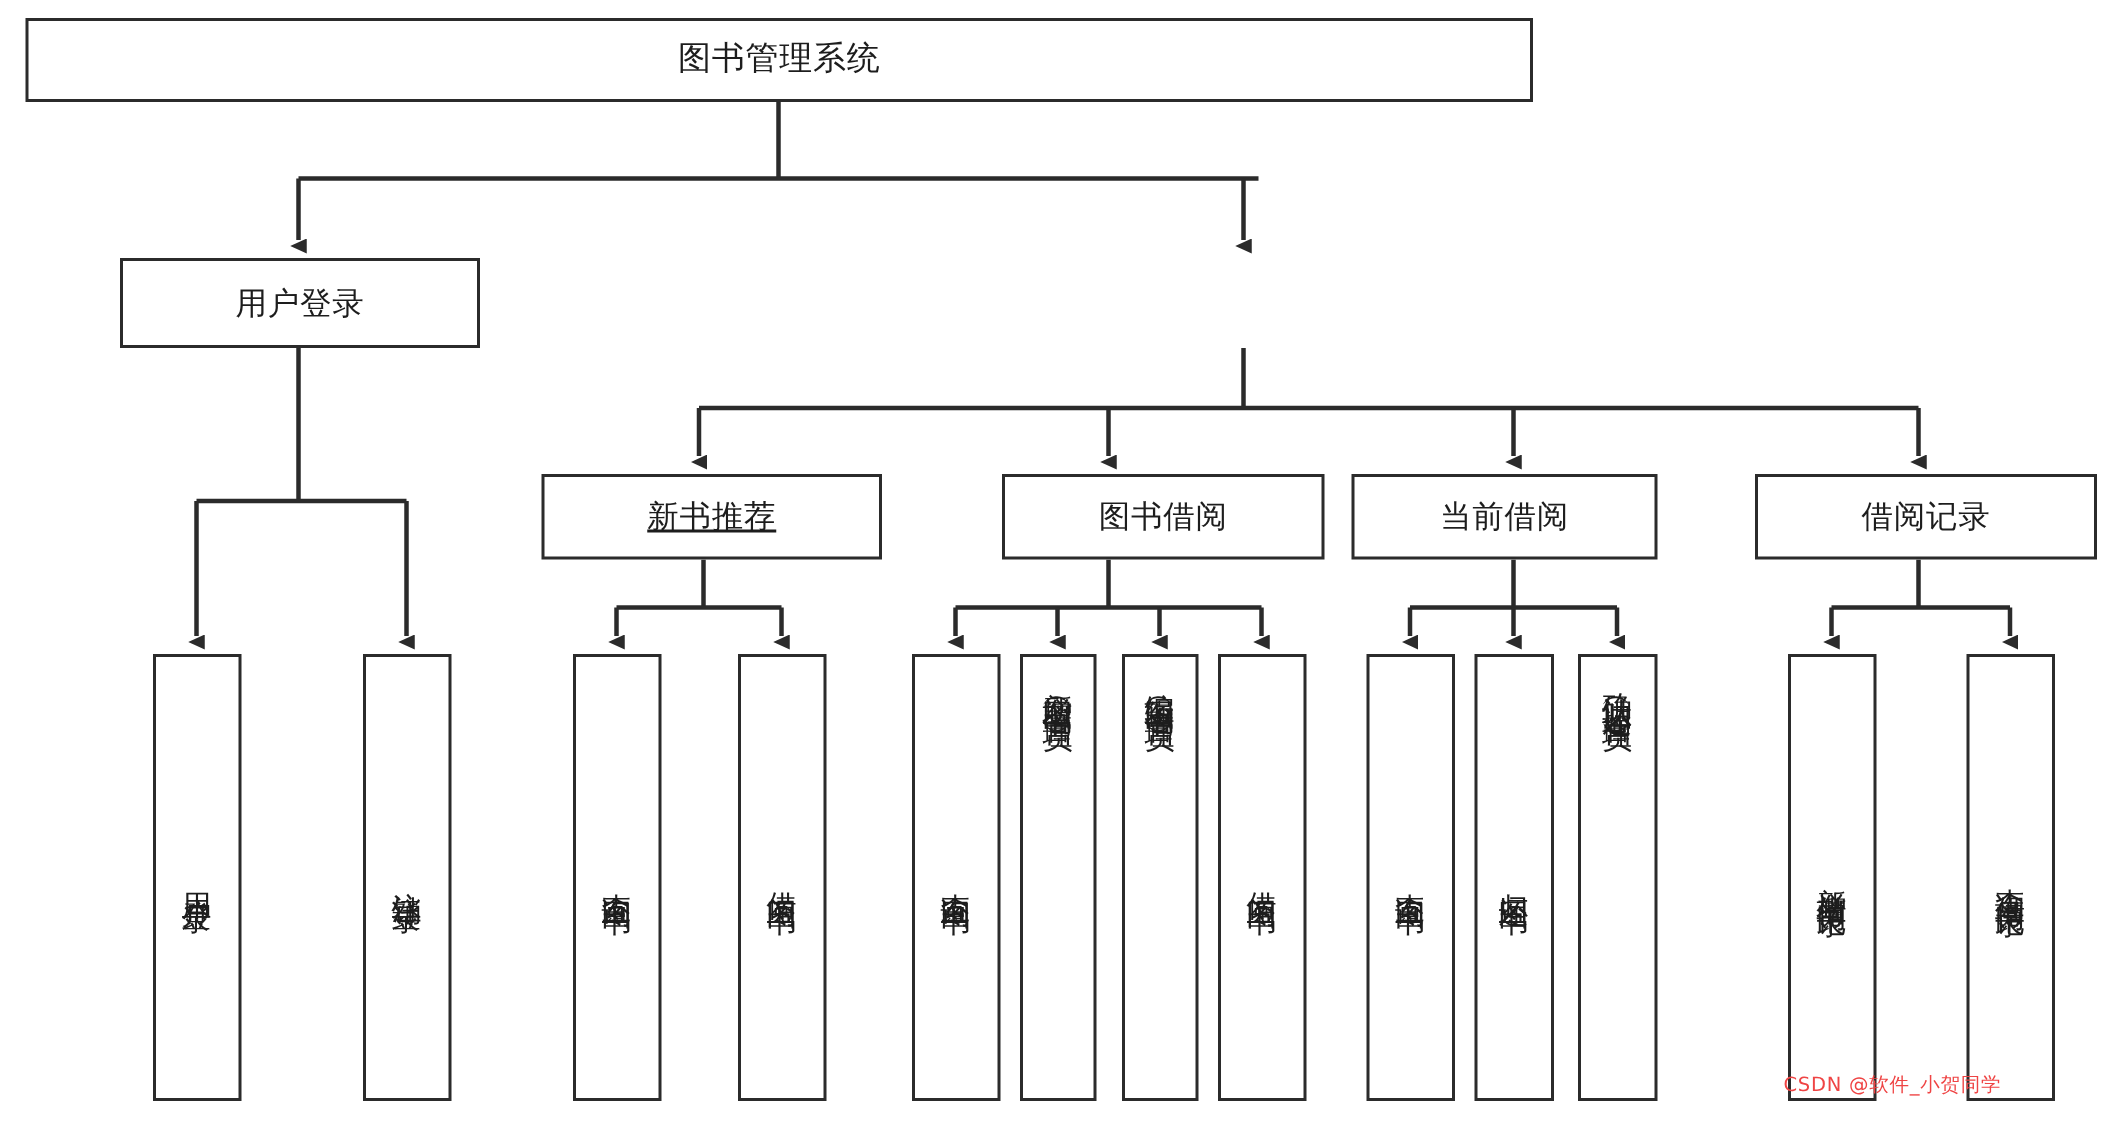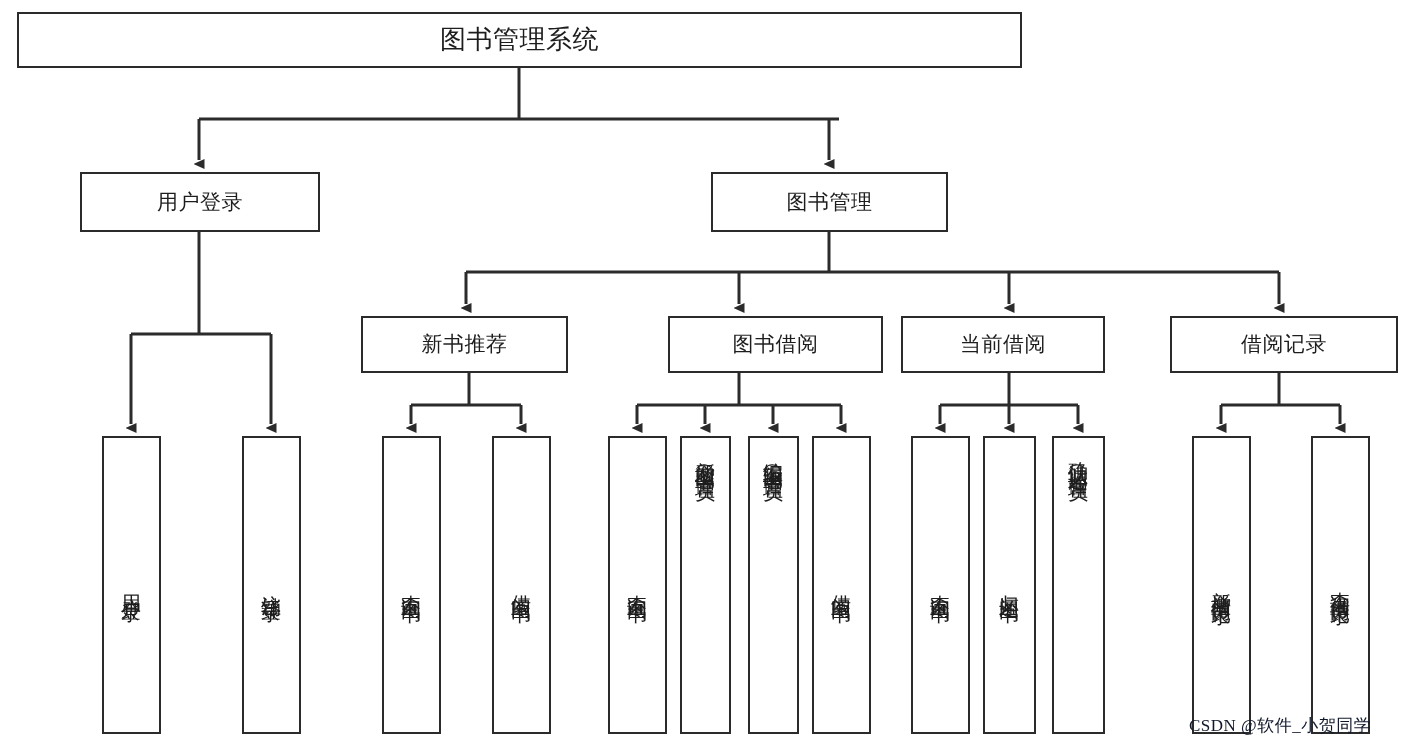--- a/index.html
+++ b/index.html
@@ -42,21 +42,21 @@
     display: block;
     text-align: center;
     line-height: 1.05;
     letter-spacing: 0.5px;
   }
   .node.horiz .label {
     writing-mode: horizontal-tb;
     font-size: 21px;
   }
   .node.root .label {
-    font-size: 26px;
+    font-size: 22px;
   }
   .node.vert {
     align-items: flex-start;
     justify-content: center;
     padding-top: 6px;
   }
   .node.vert .label {
     writing-mode: vertical-rl;
     text-orientation: upright;
     font-size: 20px;
@@ -67,25 +67,24 @@
   .node.vert.mid .label {
     margin-top: 78px;
   }
   .node.vert.top .label {
     margin-top: 4px;
   }
   .watermark {
     position: absolute;
     left: 1189px;
     top: 714px;
-    font-size: 17px;
-    color: #0f172a;
+    font-size: 13px;
+    color: #ef4444;
     white-space: nowrap;
     letter-spacing: 0.5px;
-    font-family: Liberation Serif, serif;
   }
 </style>
 </head>
 <body>
 
 <div id="diagram-root">
 
   <svg class="edges" viewBox="0 0 1405 747">
     <defs>
       <marker id="arrow" markerWidth="10" markerHeight="11" refX="1" refY="5.5" orient="auto" markerUnits="userSpaceOnUse">
@@ -136,25 +135,22 @@
     </g>
   </svg>
 
   <div class="node horiz root" style="left:17px; top:12px; width:1005px; height:56px;">
     <span class="label">图书管理系统</span>
   </div>
 
   <div class="node horiz" style="left:80px; top:172px; width:240px; height:60px;">
     <span class="label">用户登录</span>
   </div>
-  <div class="node horiz" style="left:711px; top:172px; width:237px; height:60px;">
-    <span class="label">图书管理</span>
-  </div>
-
-  <div class="node horiz" style="left:361px; top:316px; width:207px; height:57px;">
+
+  <div class="node horiz" style="left:361px; top:316px; width:227px; height:57px;text-decoration:underline;">
     <span class="label">新书推荐</span>
   </div>
   <div class="node horiz" style="left:632px; top:316px; width:215px; height:57px;margin-left:36px;">
     <span class="label">图书借阅</span>
   </div>
   <div class="node horiz" style="left:901px; top:316px; width:204px; height:57px;">
     <span class="label">当前借阅</span>
   </div>
   <div class="node horiz" style="left:1170px; top:316px; width:228px; height:57px;">
     <span class="label">借阅记录</span>

